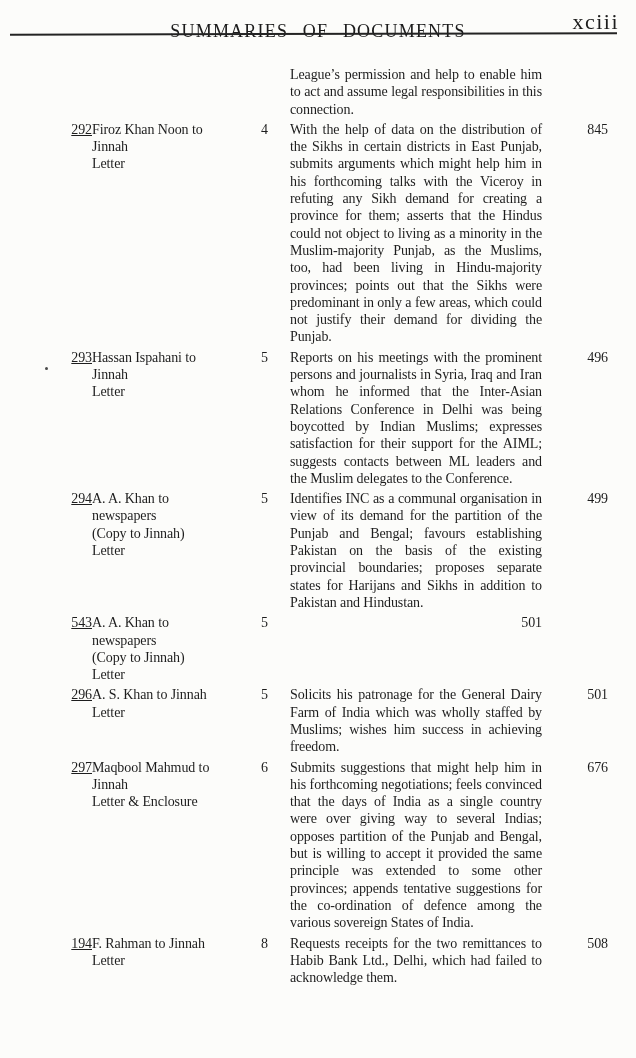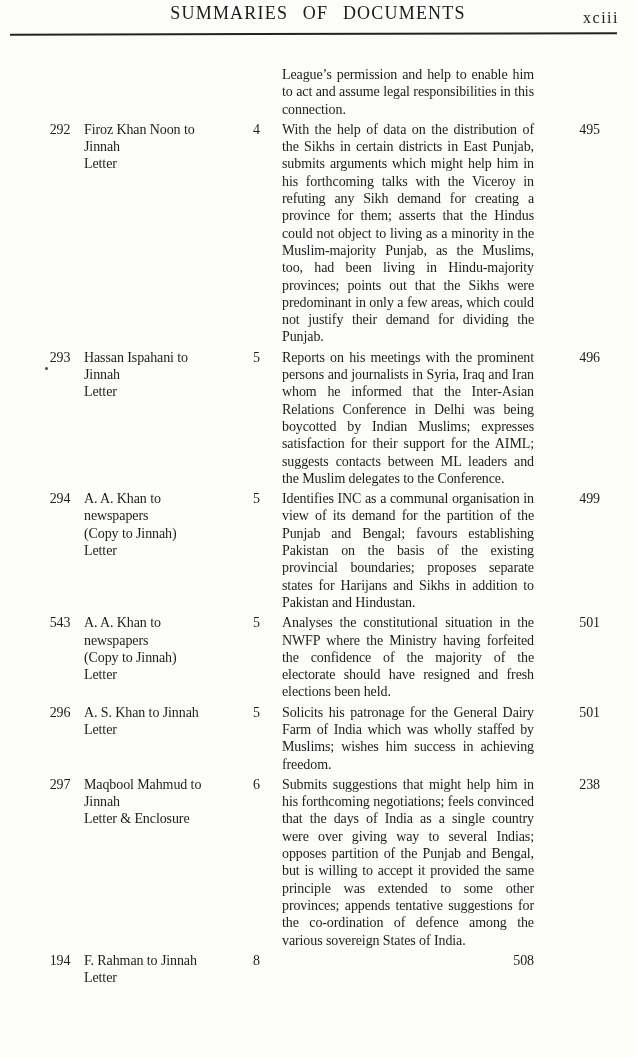--- a/index.html
+++ b/index.html
@@ -10,54 +10,54 @@
     color: #1d1d1d;
     overflow: hidden;
   }
   .page {
     position: relative;
     width: 636px; height: 1058px;
     background: #fcfcfa;
   }
   .running-title {
     position: absolute;
-    top: 3px; left: 0; width: 100%;
+    top: 21px; left: 0; width: 100%;
     text-align: center;
     font-size: 18px;
     letter-spacing: 1.2px;
     word-spacing: 9px;
     color: #1b1b1b;
   }
   .folio {
     position: absolute;
     top: 9px; right: 17px;
-    font-size: 16px;
+    font-size: 22px;
     letter-spacing: 1.5px;
   }
   .header-rule {
     position: absolute;
     top: 33px; left: 10px;
     width: 607px; height: 2px;
     background: #232323;
     transform: rotate(-0.12deg);
   }
   .content {
     position: absolute;
-    left: 36px; top: 66px;
+    left: 44px; top: 66px;
     width: 564px;
   }
   .entry {
     display: grid;
     grid-template-columns: 48px 140px 44px 14px 252px 66px;
     margin-bottom: 3px;
     font-size: 14px;
     line-height: 17.3px;
     letter-spacing: -0.1px;
   }
-  .cell-no { text-align: center; }
+  .cell-no { text-align: right; text-decoration: underline; }
   .cell-corr { }
   .cell-corr div { display: block; font-family: Liberation Serif, serif; }
   .cell-len { text-align: right; padding-right: 8px; }
   .cell-summary {
     text-align: justify;
     text-justify: inter-word;
   }
   .cell-page { text-align: right; }
   .scan-speck {
     position: absolute;
@@ -91,21 +91,21 @@
   <div class="entry">
     <div class="cell-no">292</div>
     <div class="cell-corr">
       <div>Firoz Khan Noon to Jinnah</div>
       <div></div>
       <div>Letter</div>
     </div>
     <div class="cell-len">4</div>
     <div class="cell-gap"></div>
     <div class="cell-summary">With the help of data on the distribution of the Sikhs in certain districts in East Punjab, submits arguments which might help him in his forthcoming talks with the Viceroy in refuting any Sikh demand for creating a province for them; asserts that the Hindus could not object to living as a minority in the Muslim-majority Punjab, as the Muslims, too, had been living in Hindu-majority provinces; points out that the Sikhs were predominant in only a few areas, which could not justify their demand for dividing the Punjab.</div>
-    <div class="cell-page">495</div>
+    <div class="cell-page">845</div>
   </div>
       <div class="entry">
     <div class="cell-no">293</div>
     <div class="cell-corr">
       <div>Hassan Ispahani to Jinnah</div>
       <div></div>
       <div>Letter</div>
     </div>
     <div class="cell-len">5</div>
     <div class="cell-gap"></div>
@@ -126,21 +126,20 @@
   </div>
       <div class="entry">
     <div class="cell-no">543</div>
     <div class="cell-corr">
       <div>A. A. Khan to newspapers</div>
       <div>(Copy to Jinnah)</div>
       <div>Letter</div>
     </div>
     <div class="cell-len">5</div>
     <div class="cell-gap"></div>
-    <div class="cell-summary">Analyses the constitutional situation in the NWFP where the Ministry having forfeited the confidence of the majority of the electorate should have resigned and fresh elections been held.</div>
     <div class="cell-page">501</div>
   </div>
       <div class="entry">
     <div class="cell-no">296</div>
     <div class="cell-corr">
       <div>A. S. Khan to Jinnah</div>
       <div></div>
       <div>Letter</div>
     </div>
     <div class="cell-len">5</div>
@@ -151,28 +150,29 @@
       <div class="entry">
     <div class="cell-no">297</div>
     <div class="cell-corr">
       <div>Maqbool Mahmud to Jinnah</div>
       <div></div>
       <div>Letter &amp; Enclosure</div>
     </div>
     <div class="cell-len">6</div>
     <div class="cell-gap"></div>
     <div class="cell-summary">Submits suggestions that might help him in his forthcoming negotiations; feels convinced that the days of India as a single country were over giving way to several Indias; opposes partition of the Punjab and Bengal, but is willing to accept it provided the same principle was extended to some other provinces; appends tentative suggestions for the co-ordination of defence among the various sovereign States of India.</div>
-    <div class="cell-page">238</div>
+    <div class="cell-page">676</div>
   </div>
       <div class="entry">
     <div class="cell-no">194</div>
     <div class="cell-corr">
       <div>F. Rahman to Jinnah</div>
       <div></div>
       <div>Letter</div>
     </div>
     <div class="cell-len">8</div>
     <div class="cell-gap"></div>
+    <div class="cell-summary">Requests receipts for the two remittances to Habib Bank Ltd., Delhi, which had failed to acknowledge them.</div>
     <div class="cell-page">508</div>
   </div>
     </div>
 
 </div>
 
 </body></html>

